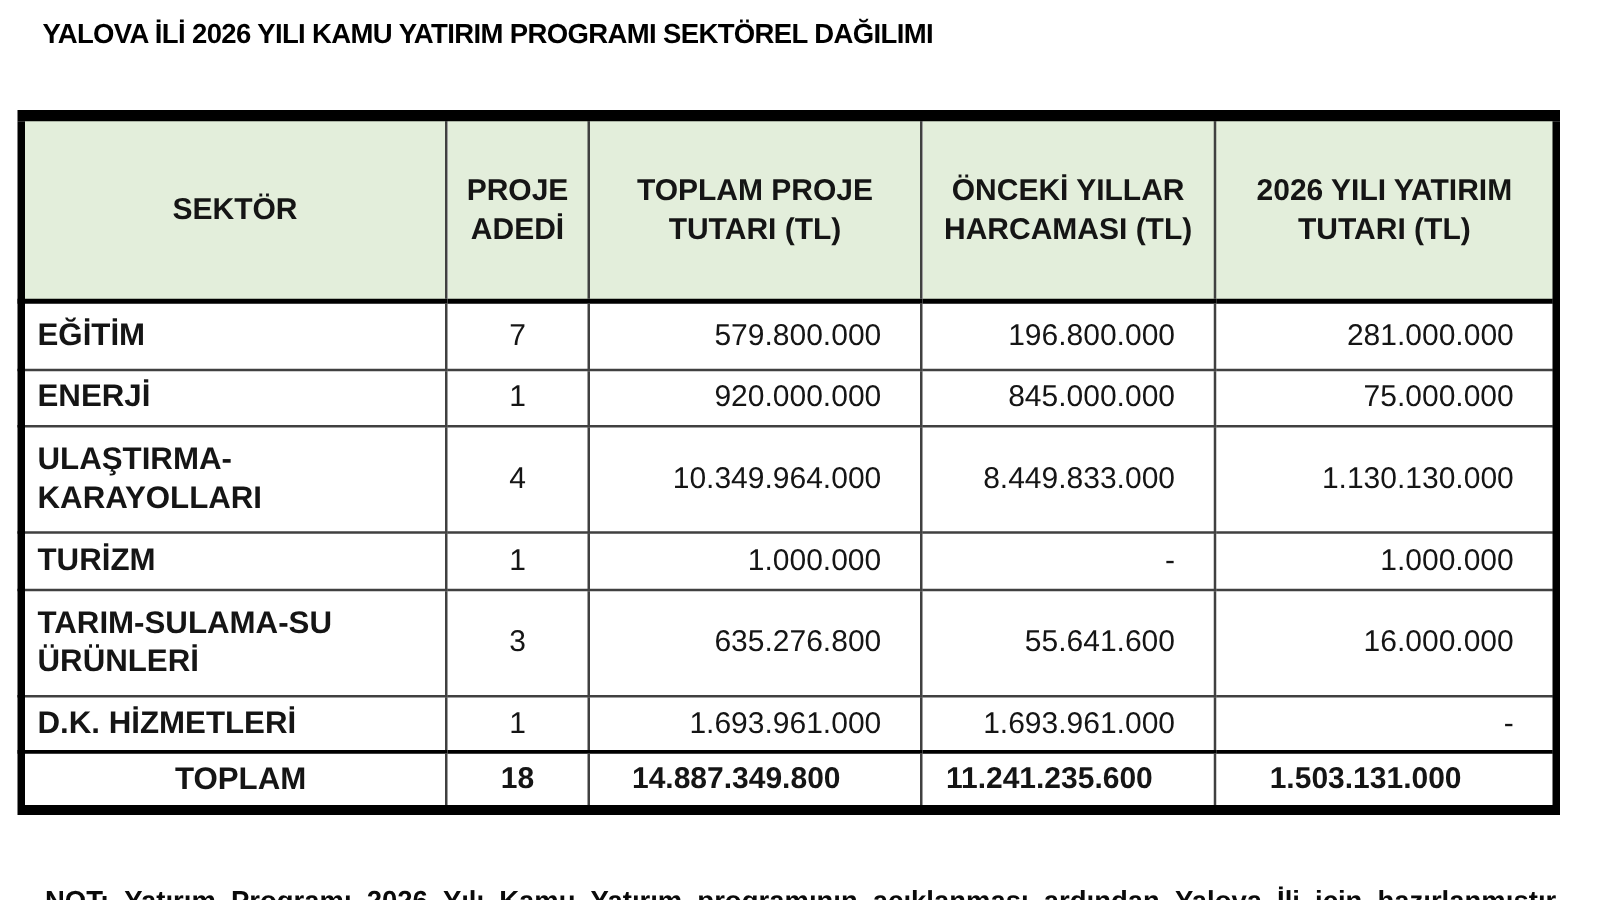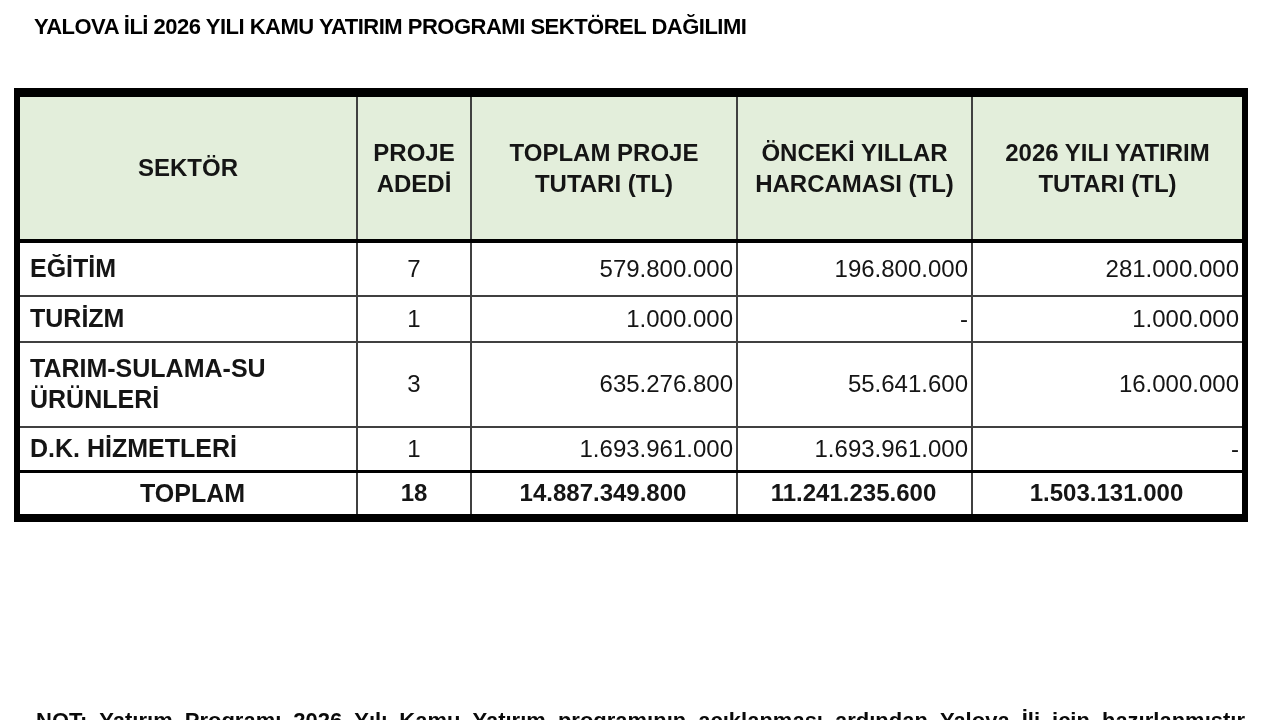--- a/index.html
+++ b/index.html
@@ -33,21 +33,21 @@
     font-size:24px;font-weight:bold;
     text-align:center;line-height:1.3;
     padding:4px 6px;
     border-bottom:4px solid #000;
   }
   tr.hdr{height:148px;}
   td.sector{
     font-size:25px;font-weight:bold;text-align:left;
     padding-left:10px;white-space:pre-line;line-height:1.25;
   }
-  td.num{font-size:24px;text-align:right;padding-right:3px;}
+  td.num{font-size:24px;text-align:right;padding-right:31px;}
   td.cnt{font-size:24px;text-align:center;}
   tr.r-edu{height:55px;}
   tr.r-std{height:45px;}
   tr.r-tall{height:85px;}
   tr.r-tur{height:46px;}
   tr.total{height:46px;}
   tr.total td{font-weight:bold;border-top:3px solid #000;text-align:center;}
   
   #note{
     position:absolute;left:36px;top:708px;width:1214px;height:30px;
@@ -83,21 +83,36 @@
       </tr>
 
       <tr class="r-edu">
         <td class="sector">EĞİTİM</td>
         <td class="cnt">7</td>
         <td class="num">579.800.000</td>
         <td class="num">196.800.000</td>
         <td class="num">281.000.000</td>
       </tr>
 
+      <tr class="r-std">
+        <td class="sector">ENERJİ</td>
+        <td class="cnt">1</td>
+        <td class="num">920.000.000</td>
+        <td class="num">845.000.000</td>
+        <td class="num">75.000.000</td>
+      </tr>
 
+      <tr class="r-tall">
+        <td class="sector">ULAŞTIRMA-
+KARAYOLLARI</td>
+        <td class="cnt">4</td>
+        <td class="num">10.349.964.000</td>
+        <td class="num">8.449.833.000</td>
+        <td class="num">1.130.130.000</td>
+      </tr>
 
       <tr class="r-tur">
         <td class="sector">TURİZM</td>
         <td class="cnt">1</td>
         <td class="num">1.000.000</td>
         <td class="num">-</td>
         <td class="num">1.000.000</td>
       </tr>
 
       <tr class="r-tall">

